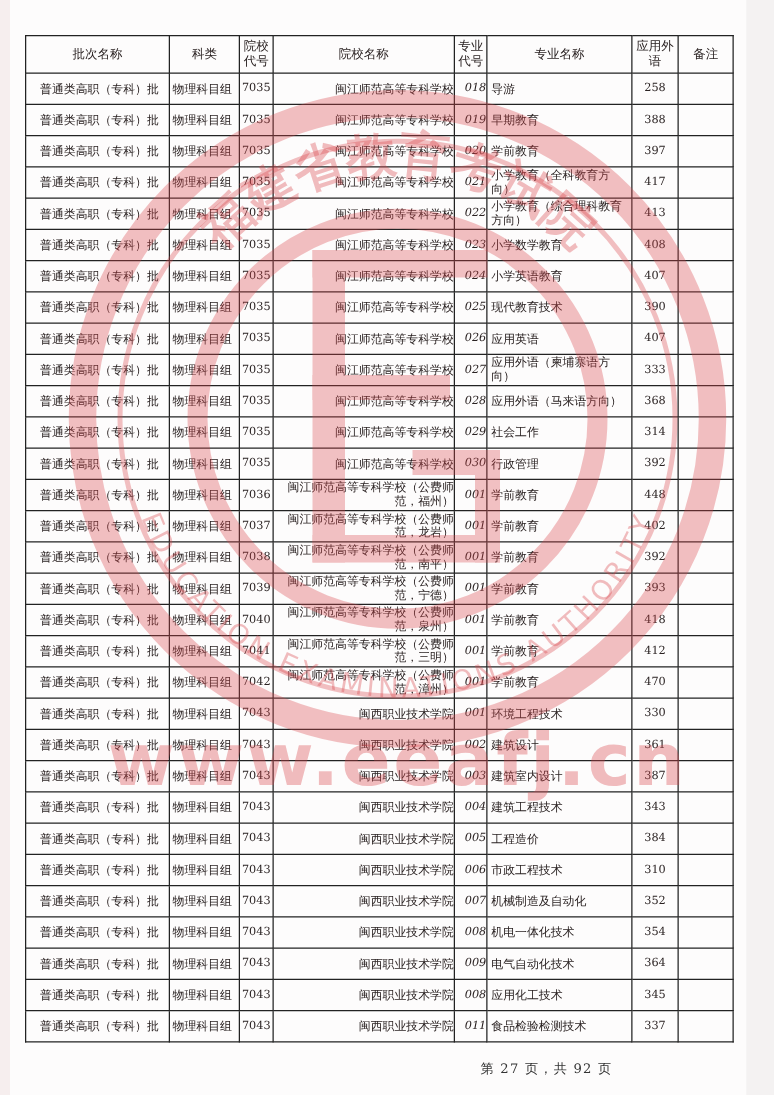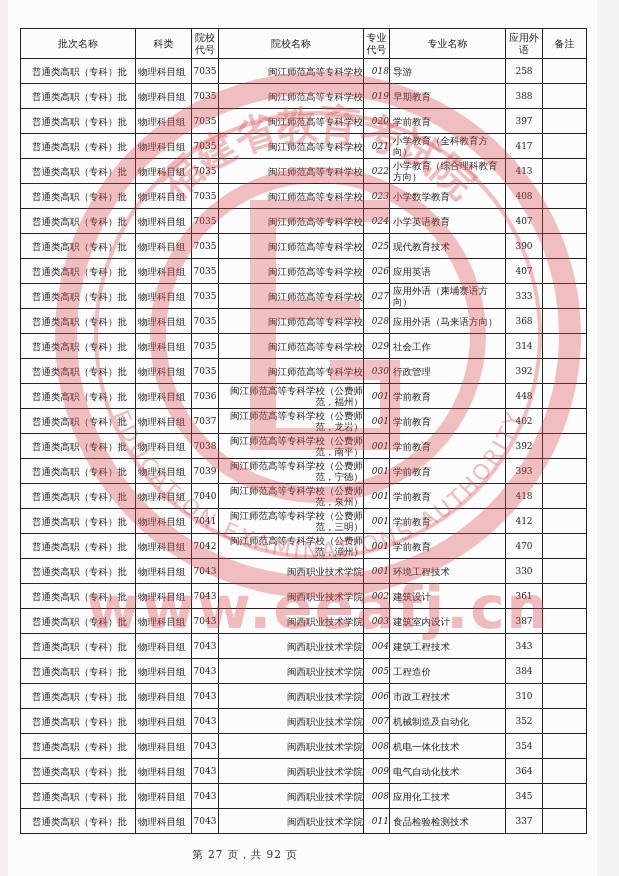--- a/index.html
+++ b/index.html
@@ -25,21 +25,21 @@
   td.c-subj { text-align: left; padding-left: 2px !important; }
   td.c-code { text-align: center; font-size: 9px !important; }
   td.c-school { text-align: right; padding-left: 3px !important; white-space: normal !important; }
   td.c-mcode { text-align: right; font-size: 9px !important; font-style: italic; }
   td.c-major { text-align: left; padding-left: 3px !important; white-space: normal !important; }
   td.c-score { text-align: center; font-size: 9px !important; }
   td.c-note { text-align: center; }
 
   .watermark { position: absolute; left: 0; top: 0; width: 619px; height: 876px; z-index: 2; pointer-events: none; }
   .footer {
-    position: absolute; left: 0; width: 490px; top: 848px; text-align: center;
+    position: absolute; left: 0; width: 490px; top: 848px; text-align: right;
     font-size: 10.5px; letter-spacing: 1px; color: #333; z-index: 3;
   }
 </style>
 </head>
 <body>
 
 <div class="page-edge-left"></div>
 <div class="page-edge-right"></div>
 
 <table class="admission">

